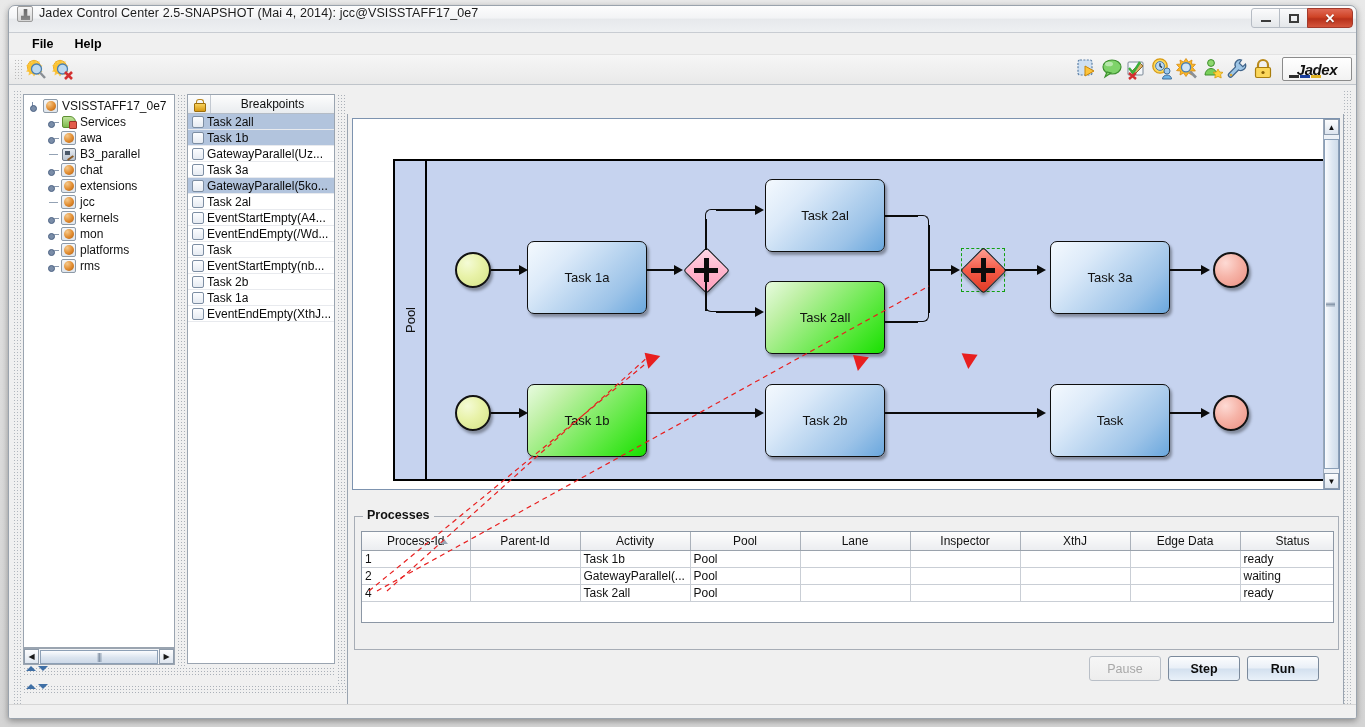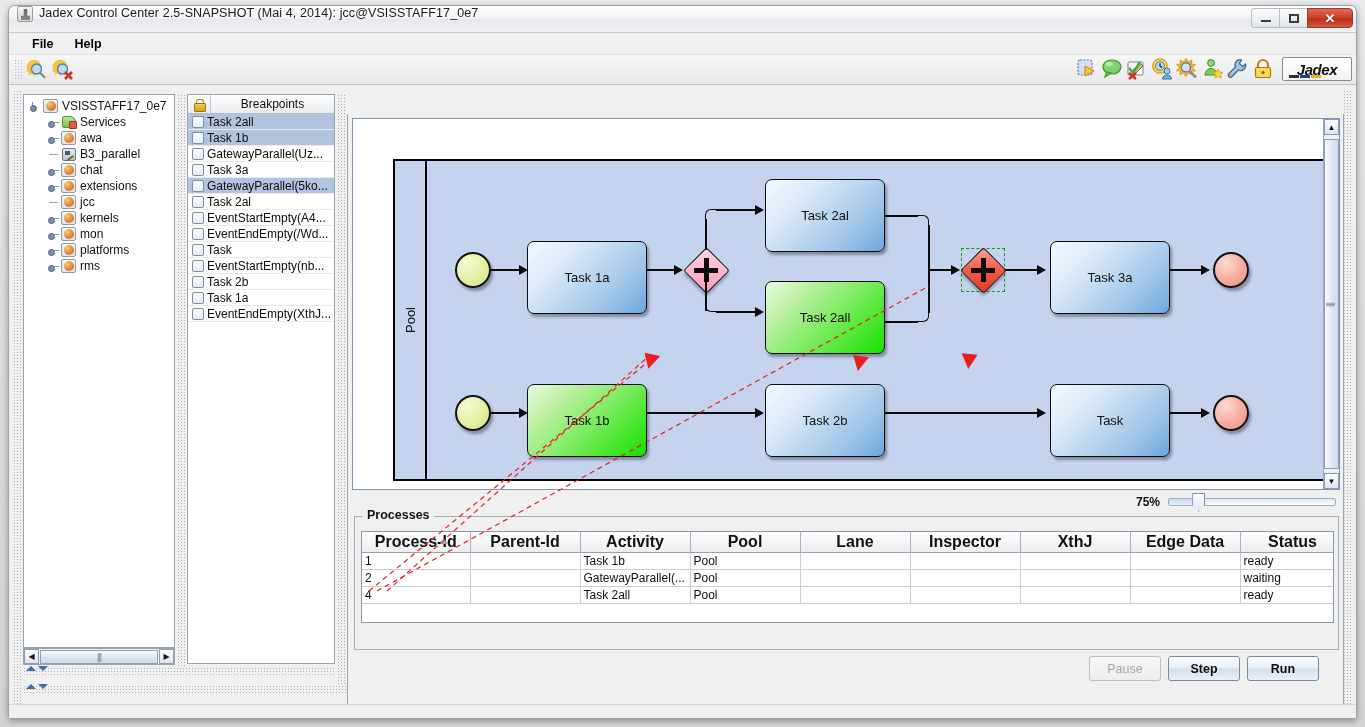--- a/index.html
+++ b/index.html
@@ -444,21 +444,21 @@
     border: 1px solid #8c97a5;
     background: #fff;
     overflow: hidden;
   }
   table.ptab { border-collapse: collapse; width: 100%; table-layout: fixed; }
   table.ptab th {
     height: 18px;
     background: linear-gradient(180deg,#fdfdfd,#ebedf0);
     border-right: 1px solid #aab1ba;
     border-bottom: 1px solid #9aa2ac;
-    font-size: 16px; font-weight: bold; color: #111;
+    font-size: 12px; font-weight: normal; color: #111;
     position: relative;
   }
   table.ptab td {
     height: 16px;
     border-right: 1px solid #c9ced5;
     border-bottom: 1px solid #c9ced5;
     font-size: 12px; color: #111;
     padding-left: 3px; white-space: nowrap; overflow: hidden;
   }
   .sort-caret {
@@ -911,27 +911,20 @@
               <div class="vs-arrow">▲</div>
               <div class="vs-track">
                 <div class="vs-thumb">
                     <span class="vs-grip">|||</span>
                   </div>
               </div>
               <div class="vs-arrow">▼</div>
             </div>
           </div>
 
-          <div class="zoom-row">
-            <span class="zoom-label">75%</span>
-            <div class="slider">
-              <div class="slider-fill"></div>
-              <div class="slider-knob"></div>
-            </div>
-          </div>
 
           <div class="proc-panel">
             <div class="proc-title">Processes</div>
             <div class="table-wrap">
               <table class="ptab">
                 <colgroup>
                   <col style="width:108px">
                     <col style="width:110px">
                     <col style="width:110px">
                   <col style="width:110px">

